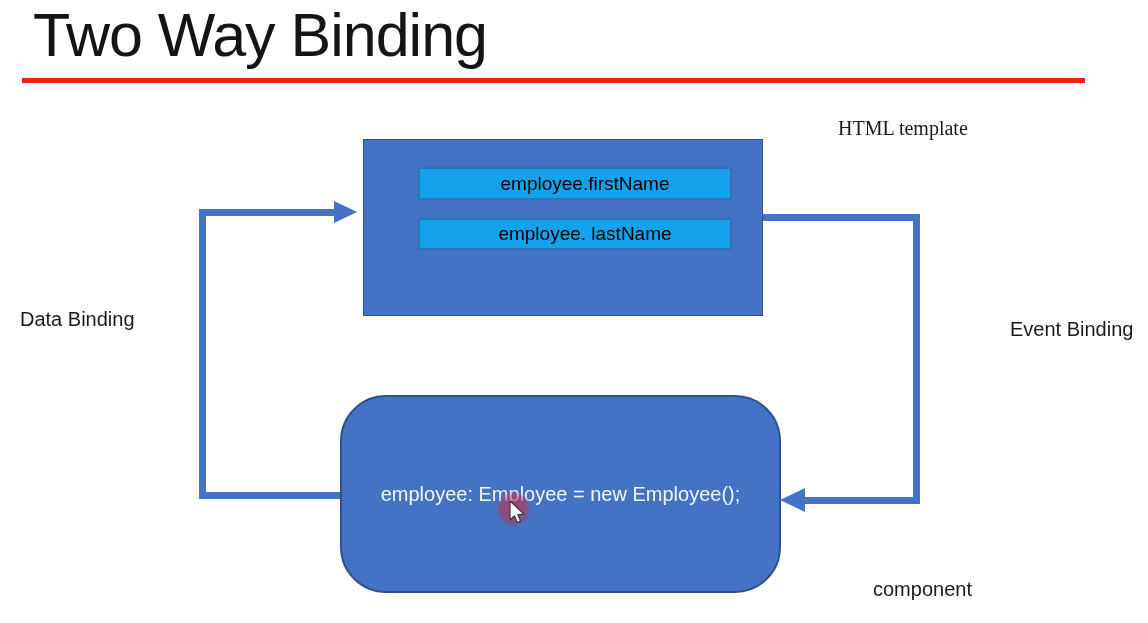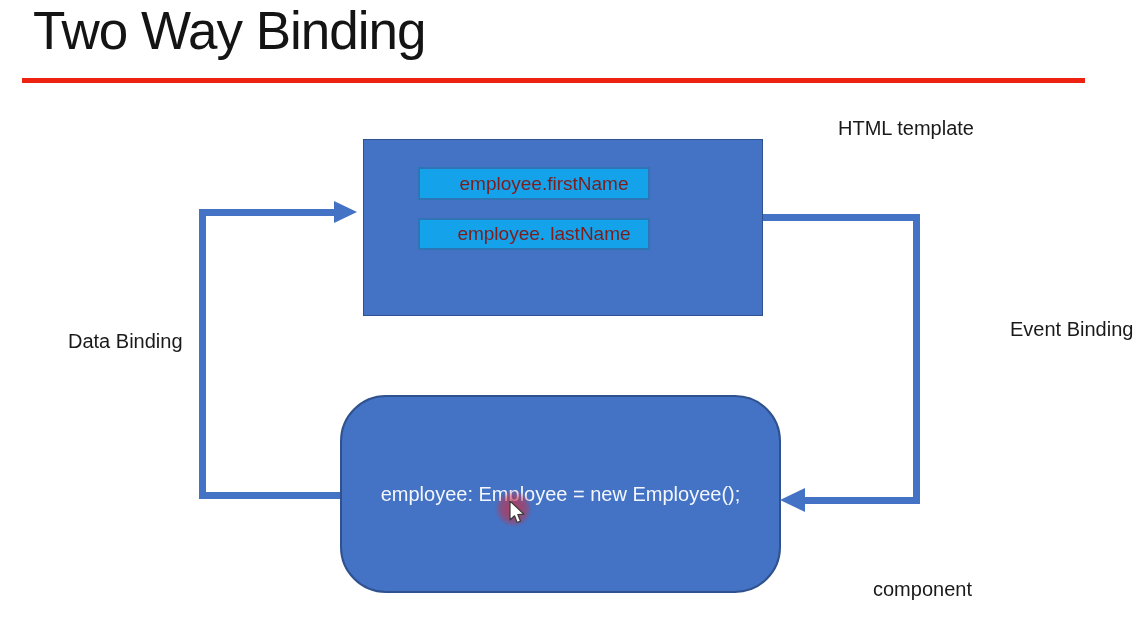--- a/index.html
+++ b/index.html
@@ -11,21 +11,21 @@
     width: 1148px;
     height: 623px;
     background: #ffffff;
     overflow: hidden;
   }
 
   .title {
     position: absolute;
     left: 33px;
     top: 0px;
-    font-size: 53px;
+    font-size: 61px;
     font-weight: 500;
     letter-spacing: -1px;
     color: #141414;
     white-space: nowrap;
   }
 
   .title-underline {
     position: absolute;
     left: 22px;
     top: 78px;
@@ -33,46 +33,46 @@
     height: 5px;
     background: var(--underline, #ee2211);
   }
 
   .plain-label {
     position: absolute;
     font-size: 20px;
     color: #1a1a1a;
     white-space: nowrap;
   }
-  .label-html-template { left: 838px; top: 117px; }
+  .label-html-template { left: 838px; top: 117px; font-family: Liberation Serif, serif; }
   .label-event-binding { left: 1010px; top: 318px; }
-  .label-data-binding  { left: 20px;  top: 330px; margin-left: 48px; }
+  .label-data-binding  { left: 20px;  top: 308px; }
   .label-component     { left: 873px; top: 578px; text-align: center; }
 
   .template-box {
     position: absolute;
     left: 363px;
     top: 139px;
     width: 400px;
     height: 177px;
     background: var(--shape-fill, #4472c4);
     border: 1px solid var(--shape-border, #2f528f);
   }
 
   .field-box {
     position: absolute;
     left: 54px;
-    width: 232px;
+    width: 314px;
     height: 33px;
     background: var(--field-fill, #14a3ea);
     border: 2px solid var(--field-border, #2e75b6);
     display: flex;
     align-items: center;
     justify-content: center;
-    color: #7f1d1d;
+    color: #000000;
     font-size: 19px;
     white-space: nowrap;
     padding-left: 20px;
   }
   .field-1 { top: 27px; }
   .field-2 { top: 78px; height: 32px; text-align: right; }
   .field-3 { top: 116px; height: 33px; }
 
   .component-box {
     position: absolute;

